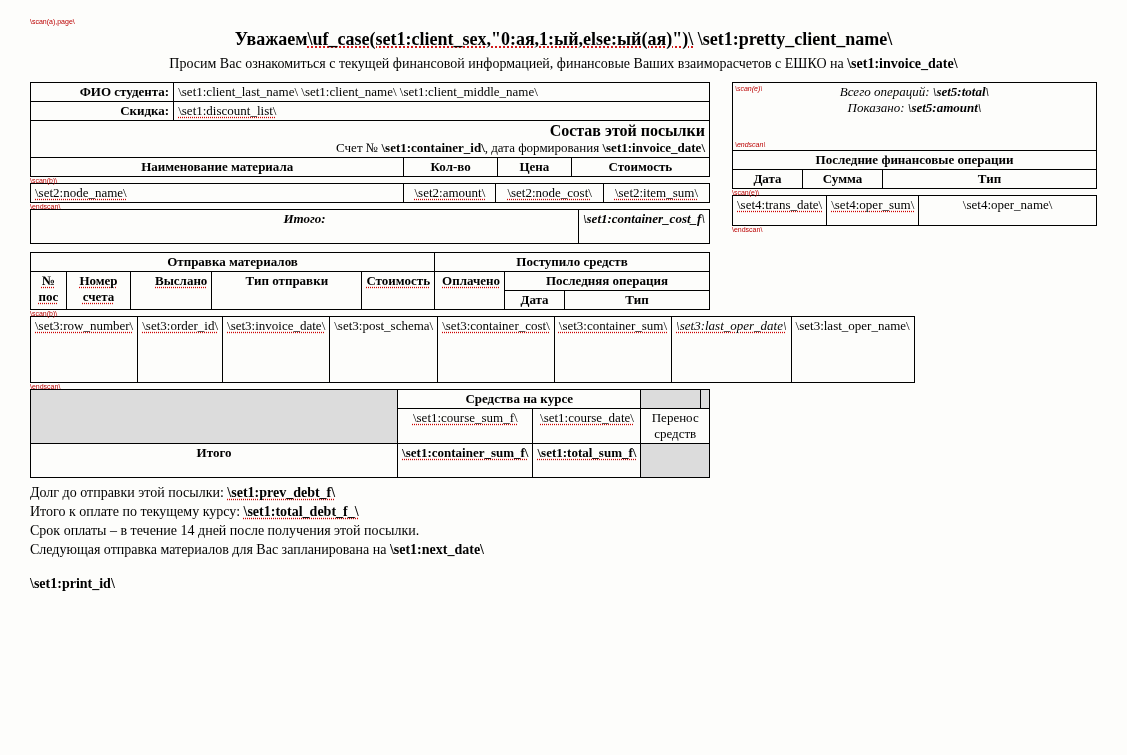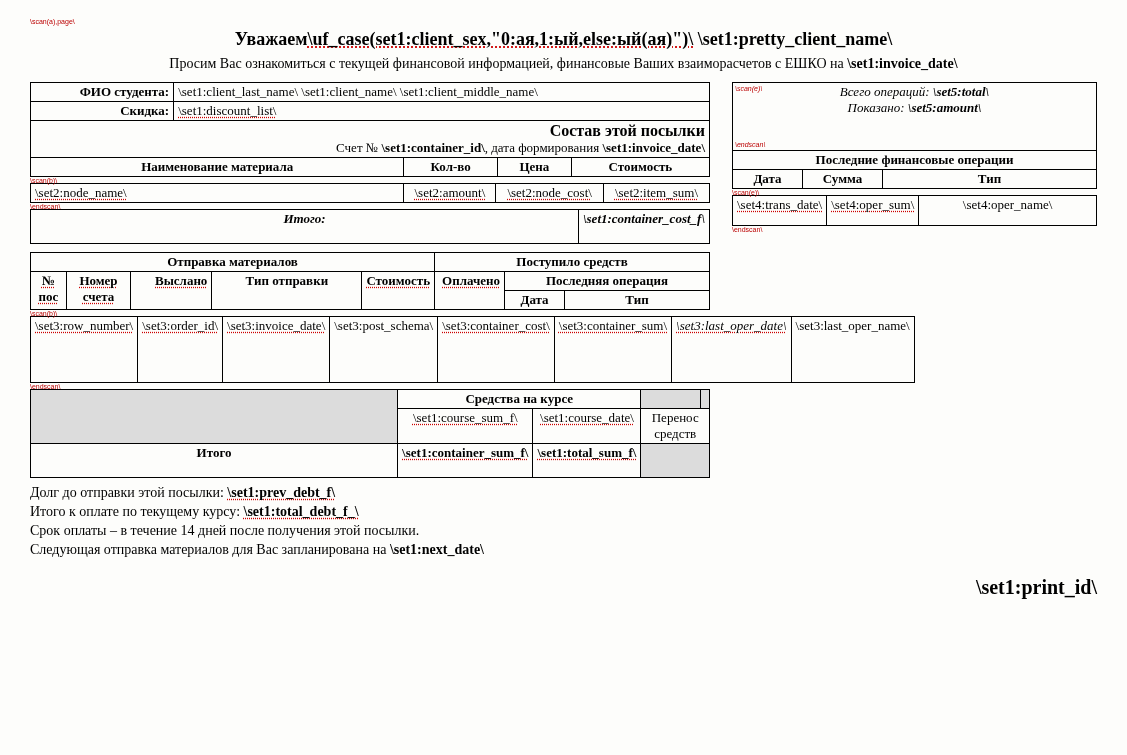--- a/index.html
+++ b/index.html
@@ -20,21 +20,21 @@
   .lbl { text-align: right; font-weight: bold; }
   .val { text-align: left; }
   .dotted { text-decoration: underline dotted #c00; text-underline-offset: 2px; }
   .section-title { font-weight: bold; font-size: 16px; }
   .b { font-weight: bold; }
   .grey { background: #dcdcdc; }
   .left-col { float: left; width: 680px; }
   .right-col { float: right; width: 365px; }
   .clear { clear: both; }
   .footer-lines { font-size: 14px; margin-top: 6px; line-height: 1.35; }
-  .print-id { text-align: right; font-weight: bold; font-size: 20px; margin-top: 16px; }
+  .print-id { font-weight: bold; font-size: 14px; margin-top: 16px; }
 </style>
 </head>
 <body>
 
 <div class="tiny-red">\scan(a),page\</div>
 
 <h1 class="title">
   <span>Уважаем</span><span class="dotted b">\uf_case(set1:client_sex,"0:ая,1:ый,else:ый(ая)")\</span>
   <span>\set1:pretty_client_name\</span>
 </h1>

